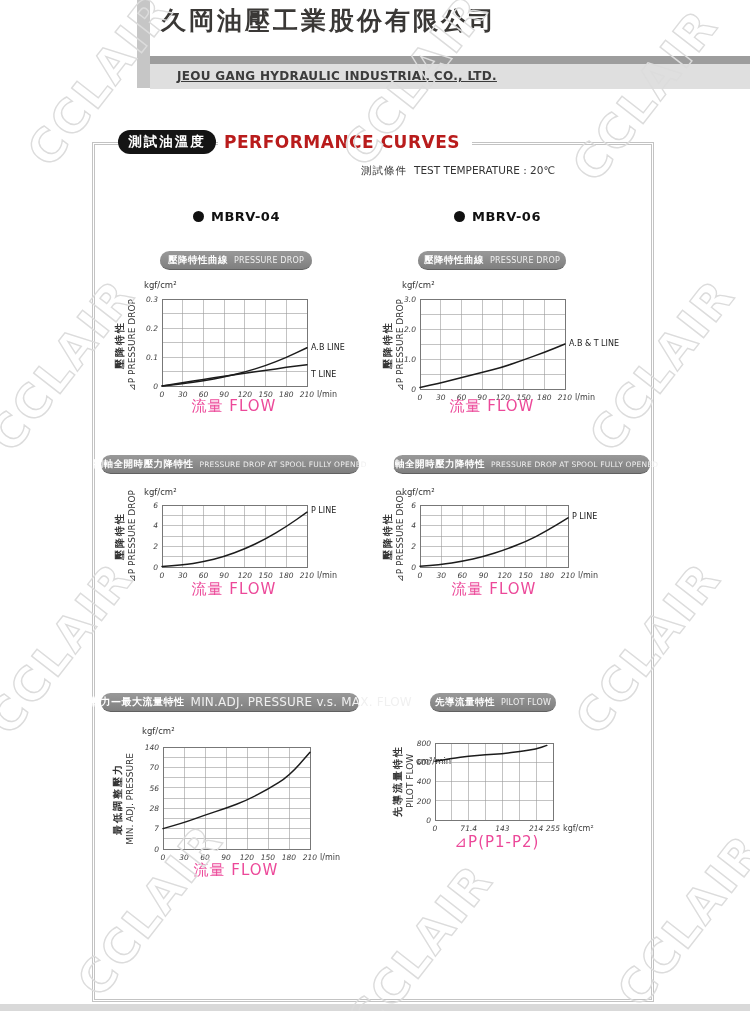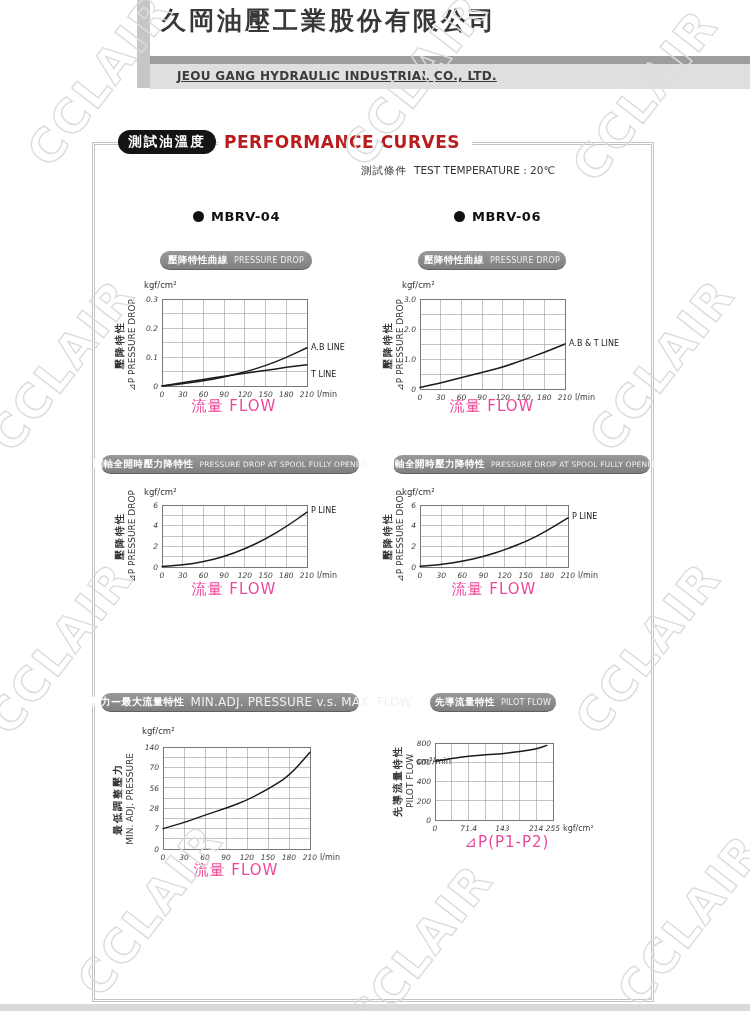--- a/index.html
+++ b/index.html
@@ -359,16 +359,16 @@
       <text x="22" y="66.55" text-anchor="end" font-size="7.5" font-style="italic" fill="#3c3c3c">200</text>
       <text x="22" y="85.8" text-anchor="end" font-size="7.5" font-style="italic" fill="#3c3c3c">0</text>
       <text x="26" y="94" text-anchor="middle" font-size="7.5" font-style="italic" fill="#3c3c3c">0</text>
       <text x="59.7126" y="94" text-anchor="middle" font-size="7.5" font-style="italic" fill="#3c3c3c">71.4</text>
       <text x="93.4252" y="94" text-anchor="middle" font-size="7.5" font-style="italic" fill="#3c3c3c">143</text>
       <text x="127.1378" y="94" text-anchor="middle" font-size="7.5" font-style="italic" fill="#3c3c3c">214</text>
       <text x="144" y="94" text-anchor="middle" font-size="7.5" font-style="italic" fill="#3c3c3c">255</text>
       <text x="154" y="94" text-anchor="start" font-size="8" fill="#3c3c3c">kgf/cm²</text>
       <path d="M26.0 24.3 Q43.0 21.4 51.4 20.3 Q59.7 19.3 68.1 18.5 Q76.5 17.7 84.9 17.2 Q93.4 16.6 102.2 15.5 Q111.0 14.5 119.1 13.2 Q127.1 12.0 132.5 10.2 L137.8 8.4" fill="none" stroke="#1c1c1c" stroke-width="1.5" stroke-linecap="round"></path>
     </svg>
-  <div class="xlab" style="left:437px;top:833px">⊿P(P1-P2)</div>
+  <div class="xlab" style="left:427px;top:833px">⊿P(P1-P2)</div>
 
   <div class="bottom-edge"></div>
 </div>
 
 </body></html>

